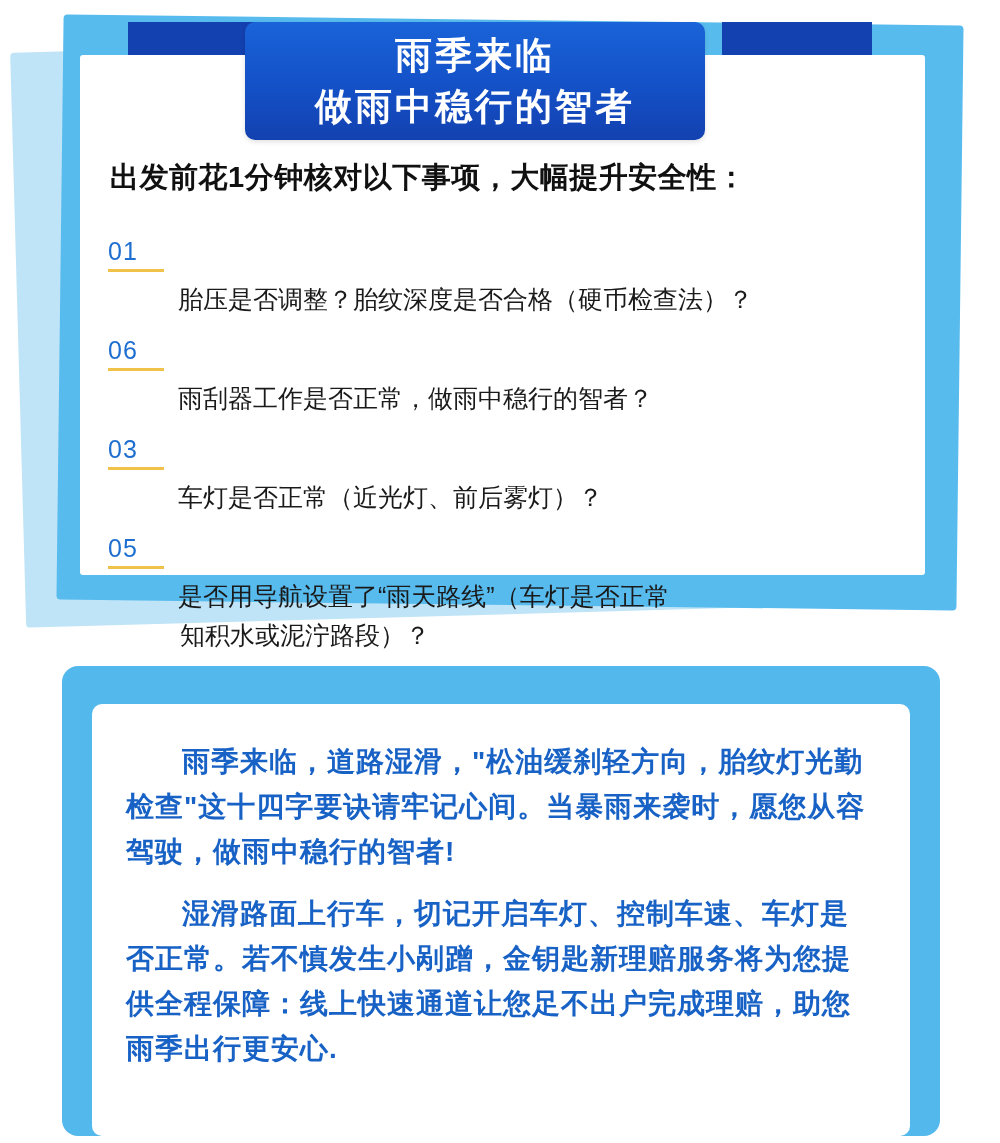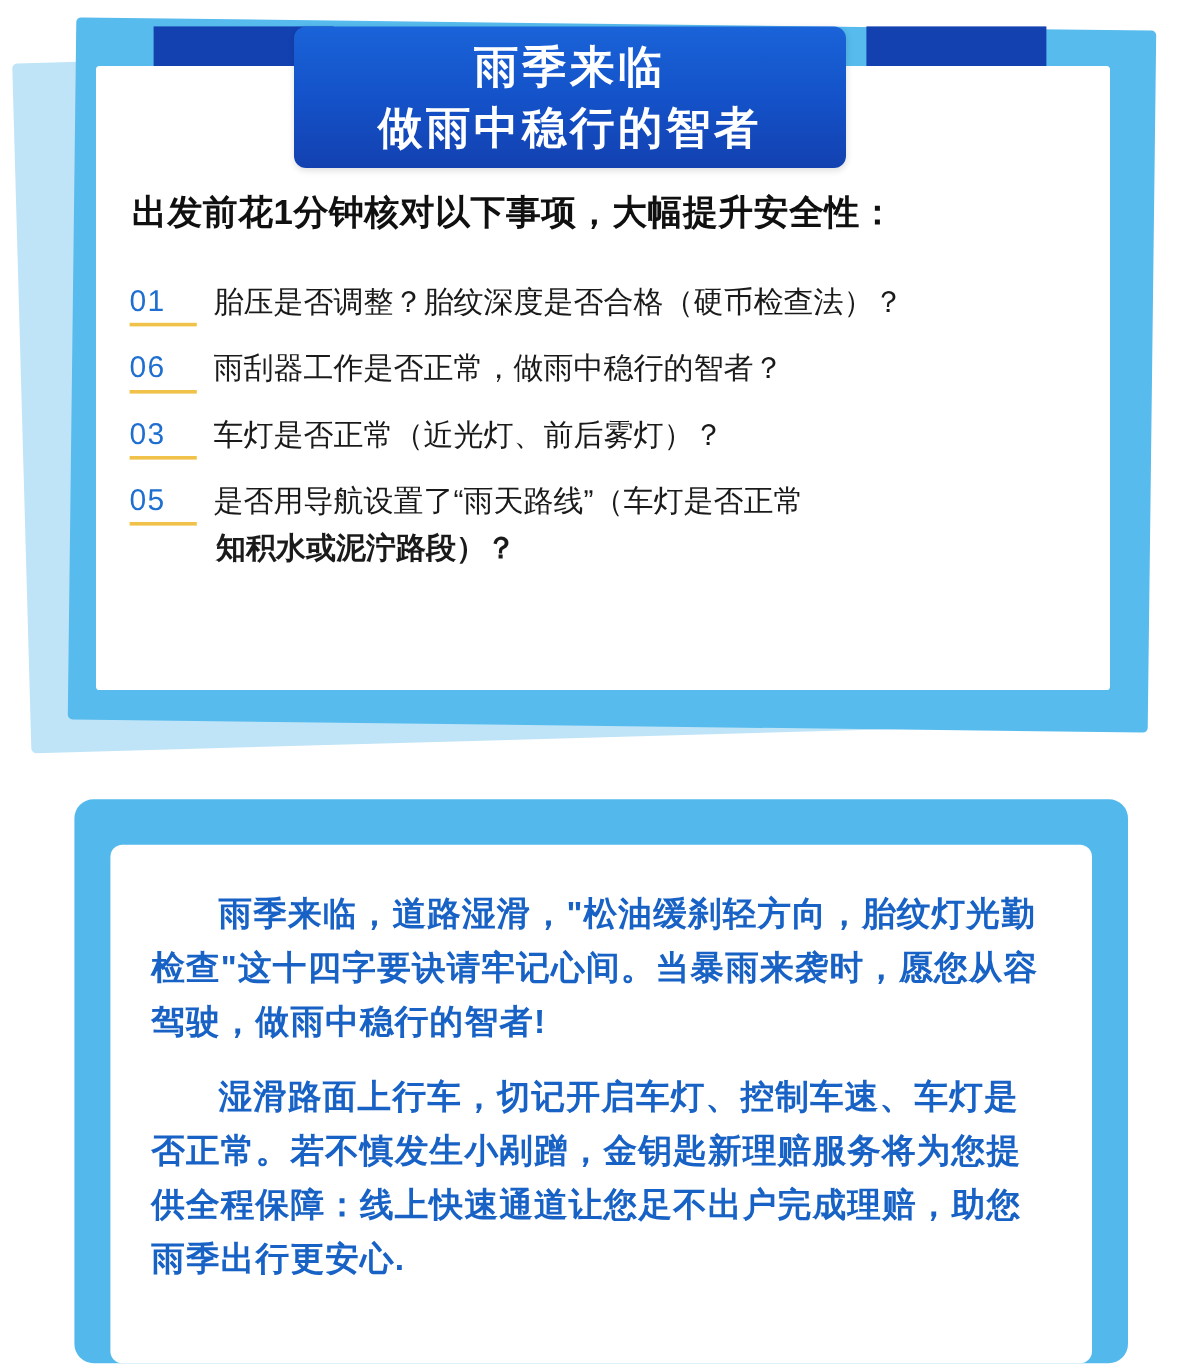--- a/index.html
+++ b/index.html
@@ -146,26 +146,26 @@
     border-bottom: 3px solid #f0c24a;
     margin-right: 14px;
     line-height: 1.25;
     letter-spacing: 1px;
   }
   .check-text {
     font-size: 25px;
     color: #1a1a1a;
     line-height: 1.32;
     max-width: 720px;
+    margin-top: 47px;
   }
   .check-text .cont {
     display: block;
     padding-left: 2px;
     margin-top: 6px;
-    font-weight: bold;
   }
 
   
   #note-section {
     position: absolute;
     left: 0;
     top: 648px;
     width: 1000px;
     height: 495px;
   }

